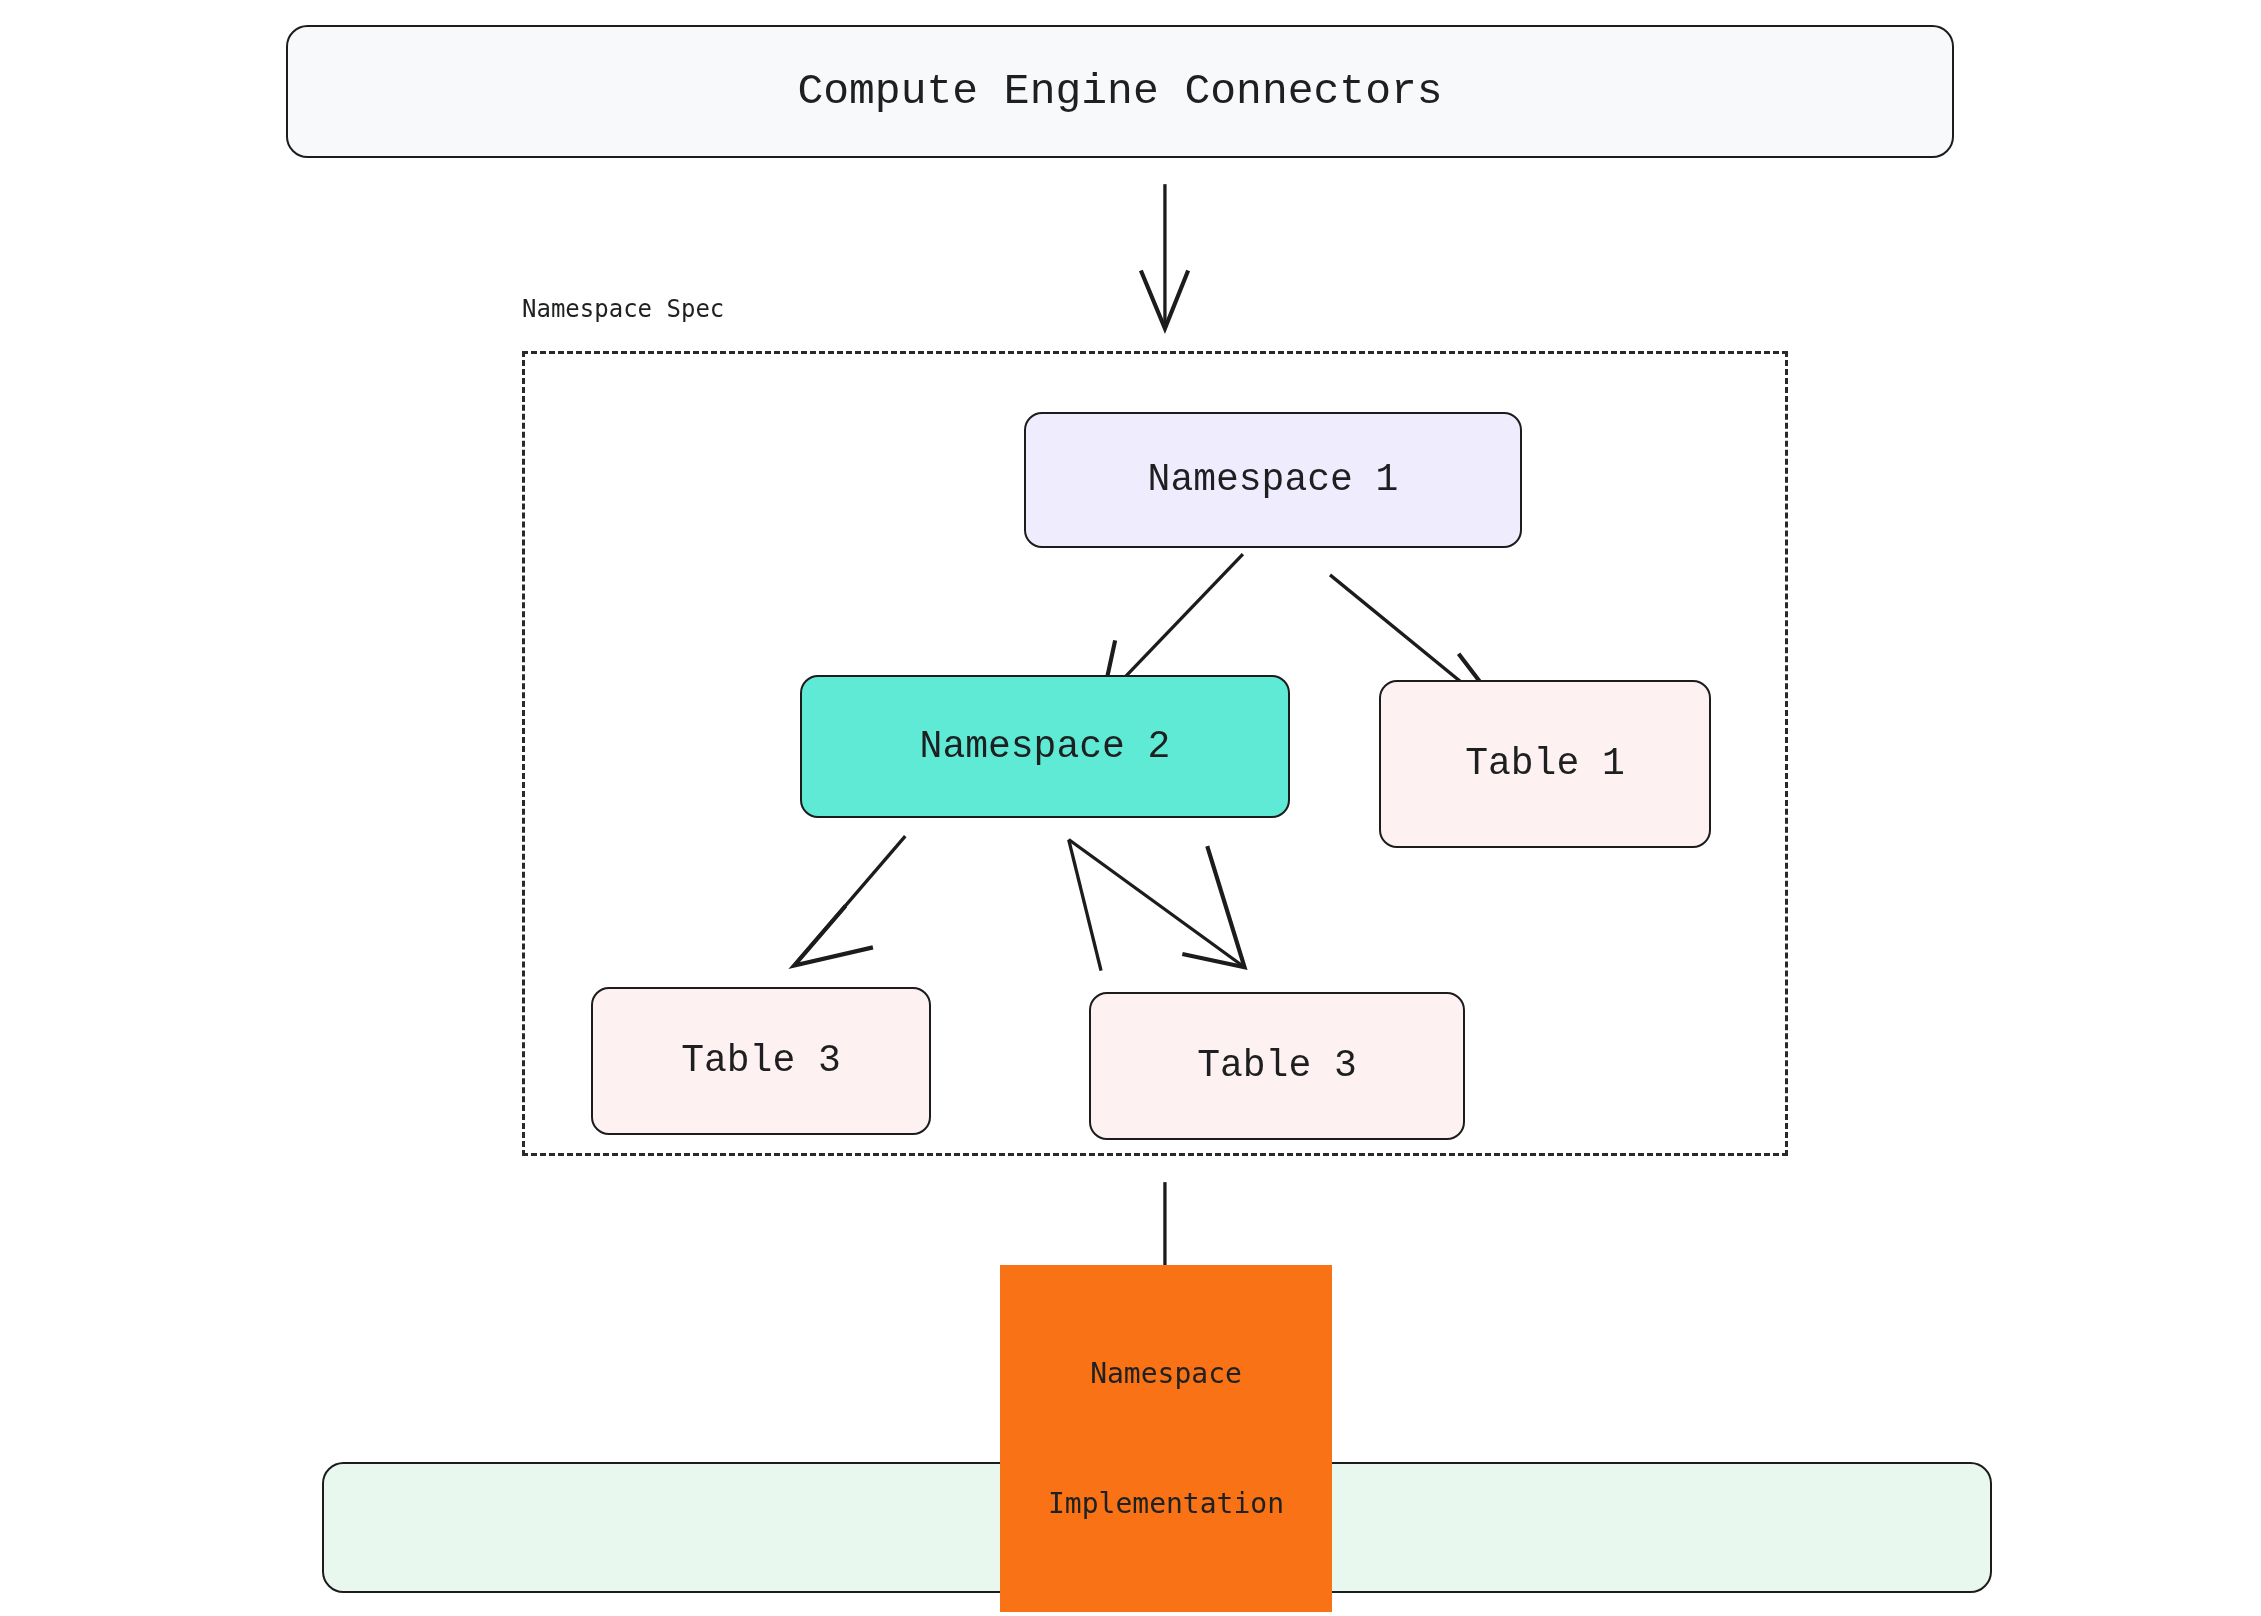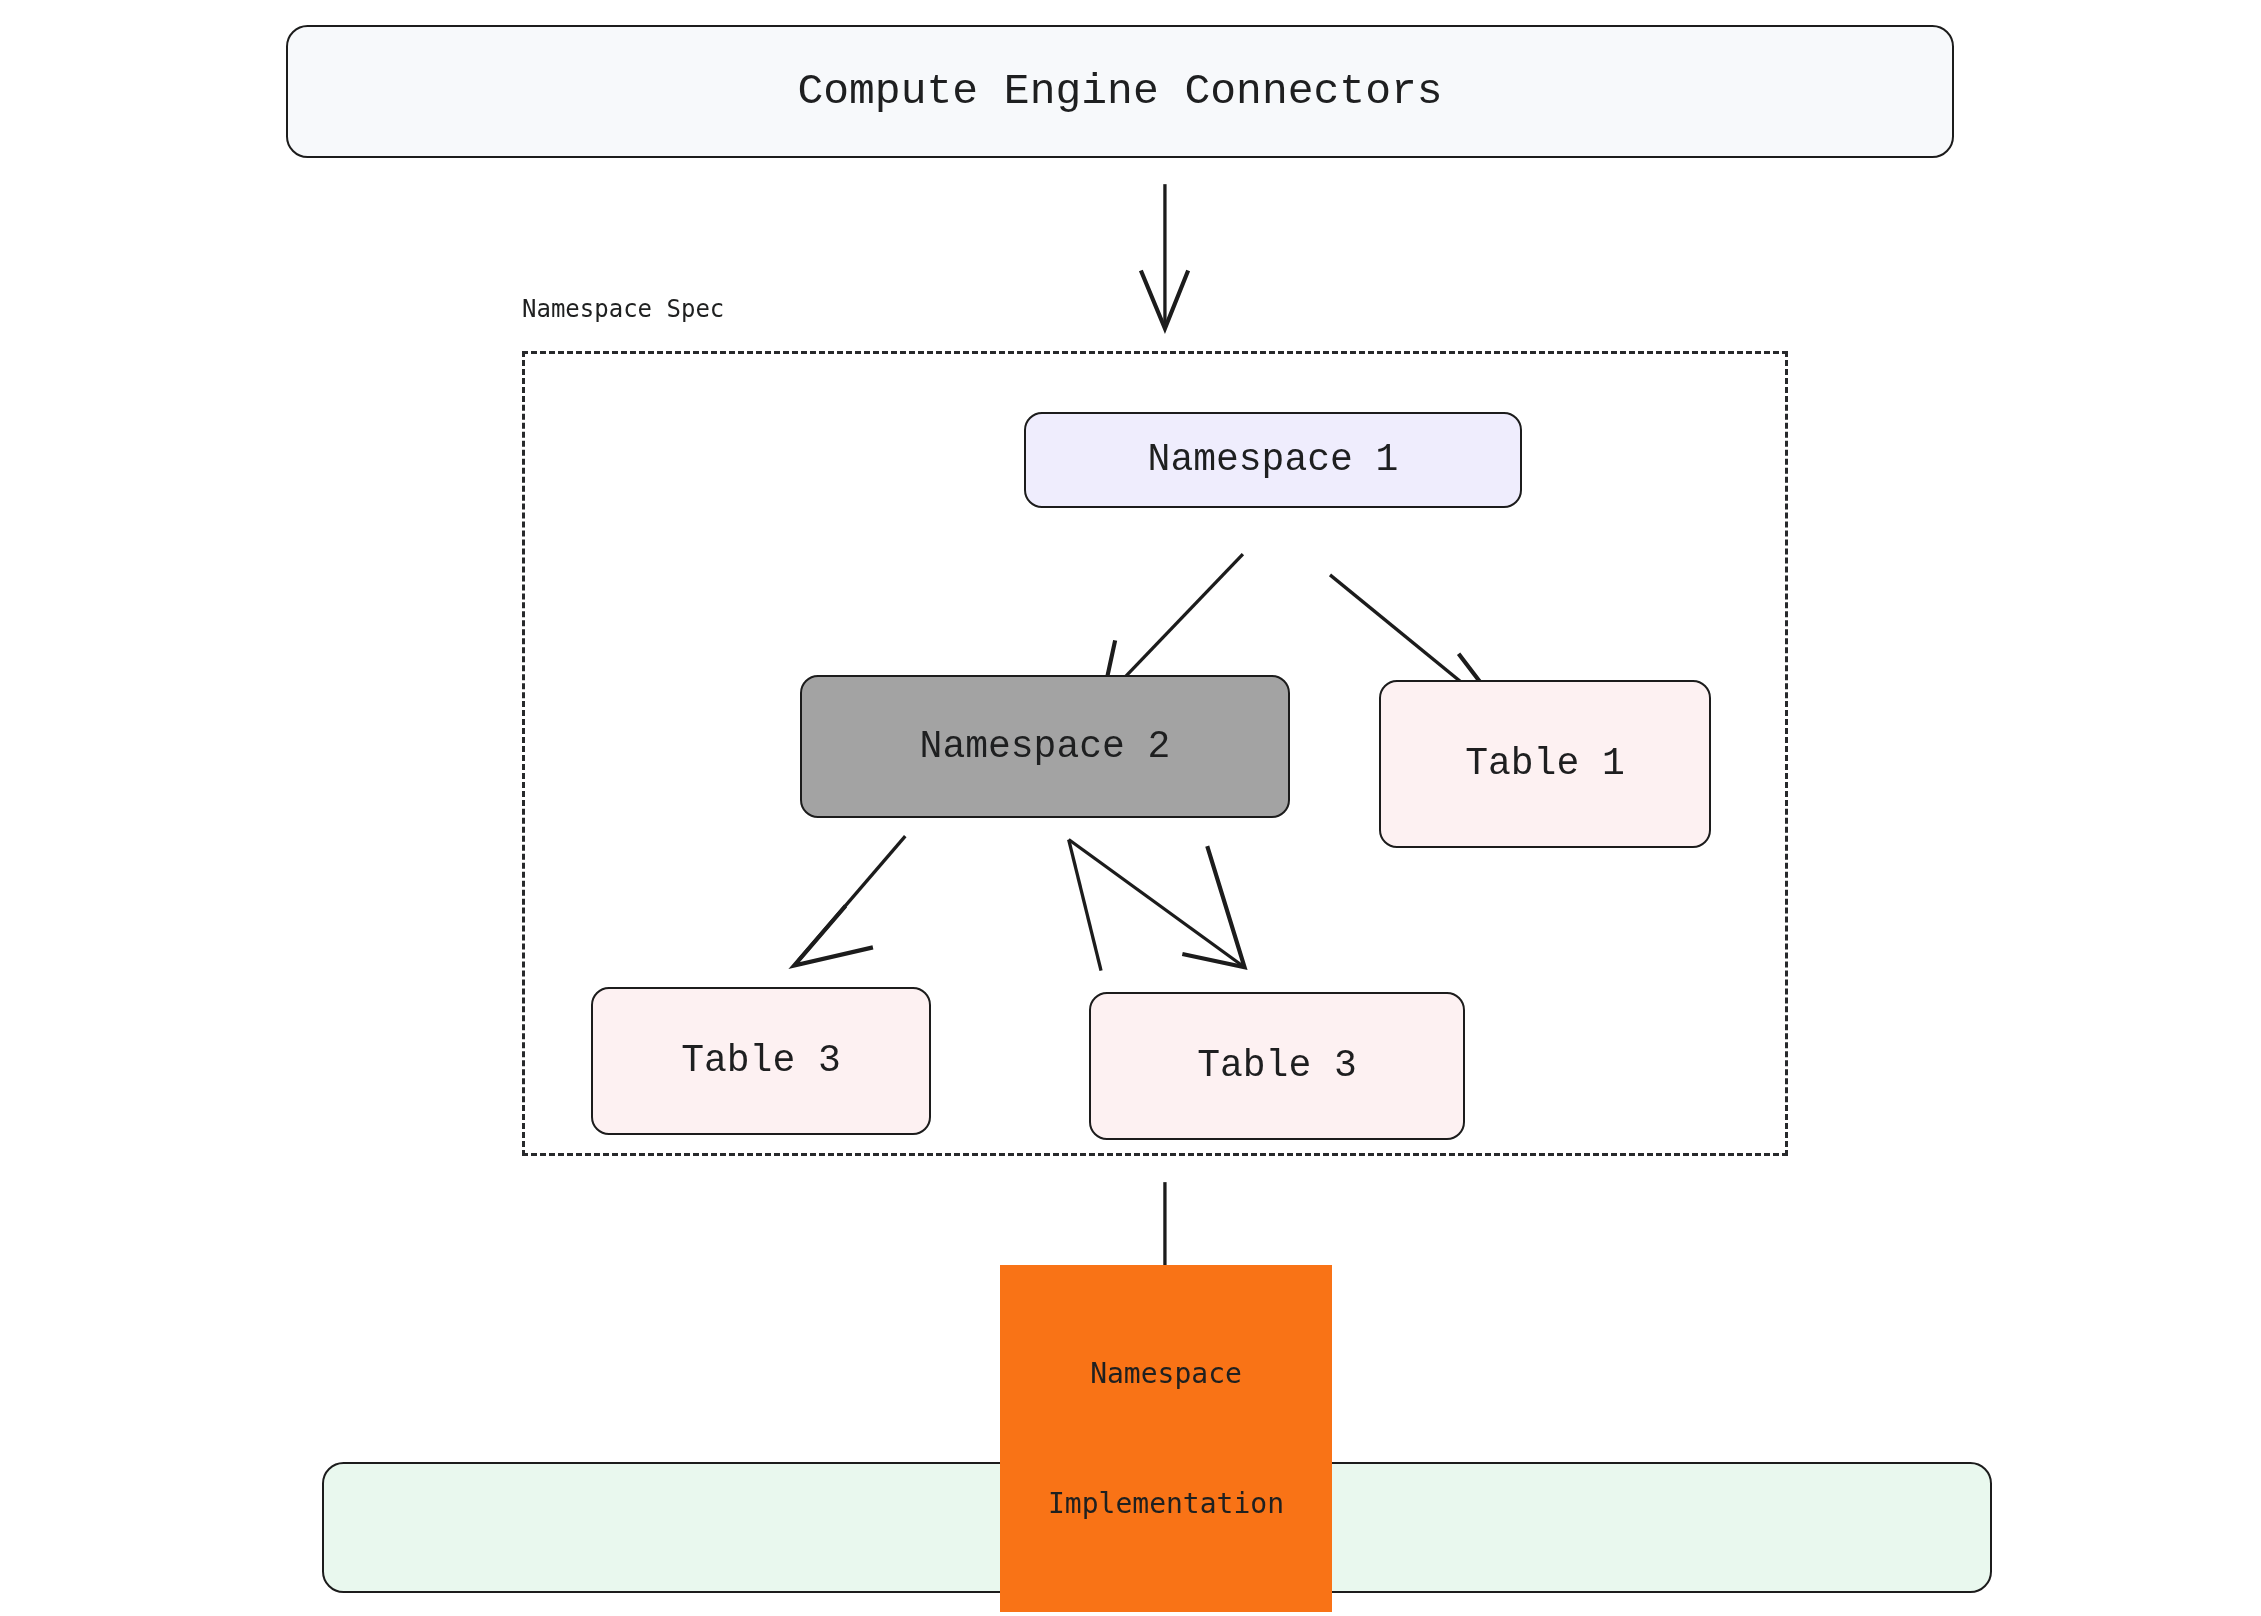--- a/index.html
+++ b/index.html
@@ -43,28 +43,28 @@
   }
   #node-catalog {
     left: 322px;  top: 1462px;
     width: 1670px; height: 131px;
     background: #e9f8ee;
     border-radius: 21.6px;
     font-size: 43px;
   }
   #node-ns1 {
     left: 1024px; top: 412px;
-    width: 498px;  height: 96px;
+    width: 498px;  height: 136px;
     background: #efedfd;
     font-size: 38px;
   }
   #node-ns2 {
     left: 800px;  top: 675px;
     width: 490px;  height: 143px;
-    background: #a3a3a3;
+    background: #5eead4;
     font-size: 38px;
   }
   #node-t1 {
     left: 1379px; top: 680px;
     width: 332px;  height: 168px;
     background: #fdf1f2;
     font-size: 38px;
   }
   #node-t2 {
     left: 591px;  top: 987px;

